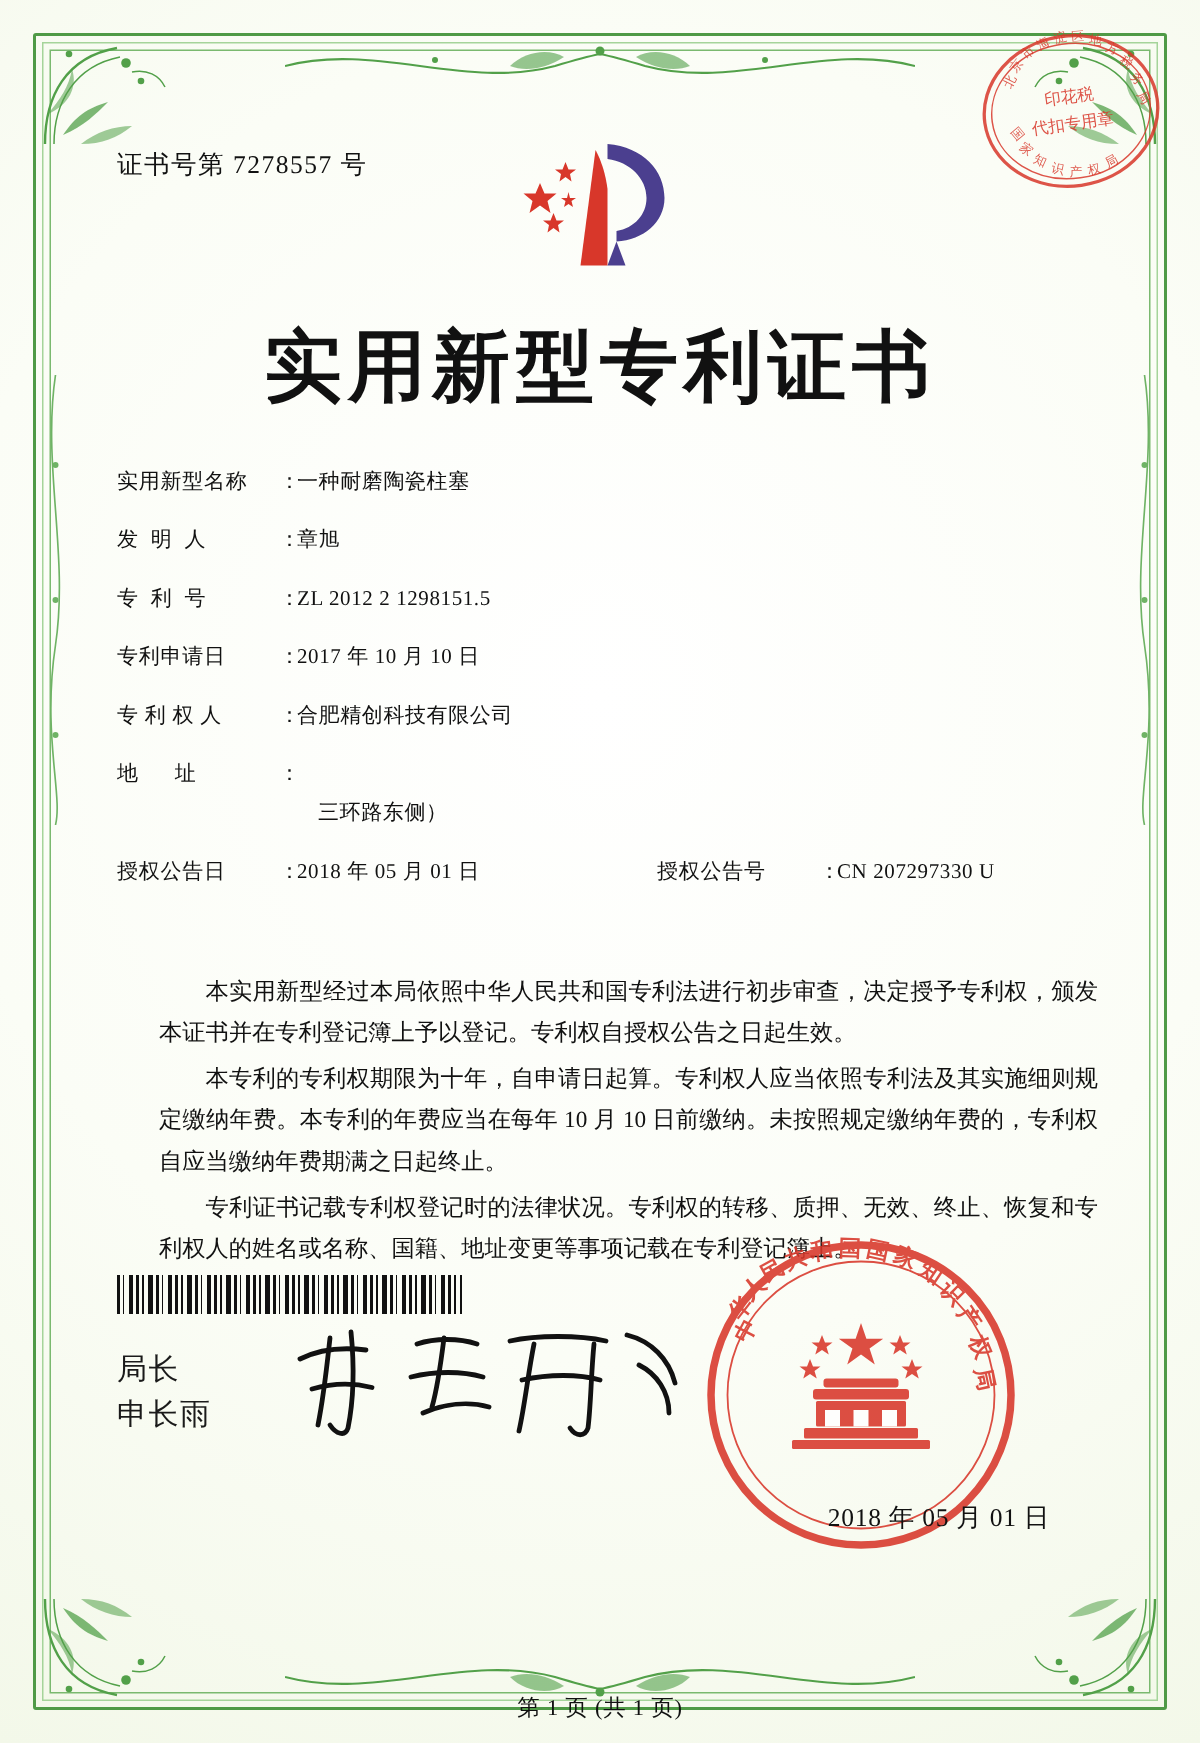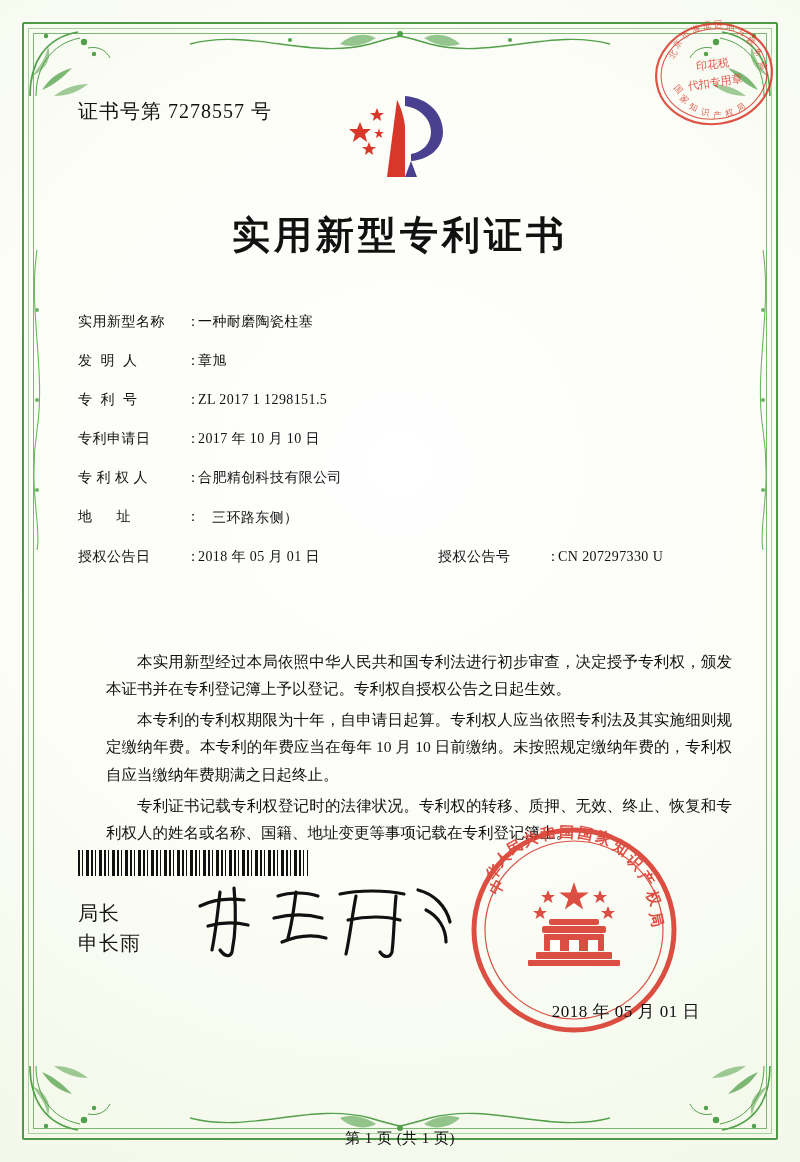--- a/index.html
+++ b/index.html
@@ -95,21 +95,21 @@
     left: 60px;
     right: 60px;
     top: 60px;
     bottom: 60px;
   }
 
   .cert-number {
     position: absolute;
     left: 18px;
     top: 38px;
-    font-size: 20px;
+    font-size: 17px;
     letter-spacing: 1px;
     color: #111;
   }
 
   
   .logo {
     position: absolute;
     left: 50%;
     top: 22px;
     transform: translateX(-50%);
@@ -117,21 +117,21 @@
     height: 105px;
   }
   .logo svg { width: 100%; height: 100%; display: block; }
 
   .title {
     position: absolute;
     left: 0;
     right: 0;
     top: 150px;
     text-align: center;
-    font-size: 38px;
+    font-size: 52px;
     font-weight: bold;
     letter-spacing: 4px;
     color: #111;
     font-family: "DejaVu Serif", "Liberation Serif", serif;
   }
 
   
   .fields {
     position: absolute;
     left: 18px;
@@ -155,21 +155,21 @@
   .field-colon {
     width: 12px;
     flex: none;
   }
   .field-value {
     flex: 1;
     letter-spacing: 0.4px;
   }
   .field-value .line2 {
     display: block;
-    margin-top: 1px;
+    margin-top: 26px;
     padding-left: 14px;
   }
 
   .field-row.dual { margin-bottom: 4px; }
   .dual-left { display: flex; width: 360px; flex: none; }
   .dual-right { display: flex; flex: 1; }
   .dual-right .field-label { width: 108px; }
 
   
   .paragraphs {
@@ -426,21 +426,21 @@
 
       <div class="field-row">
         <span class="field-label">发  明  人</span>
         <span class="field-colon">：</span>
         <span class="field-value">章旭</span>
       </div>
 
       <div class="field-row">
         <span class="field-label">专  利  号</span>
         <span class="field-colon">：</span>
-        <span class="field-value">ZL 2017 1 1298151.5</span>
+        <span class="field-value">ZL 2012 2 1298151.5</span>
       </div>
 
       <div class="field-row">
         <span class="field-label">专利申请日</span>
         <span class="field-colon">：</span>
         <span class="field-value">2017 年 10 月 10 日</span>
       </div>
 
       <div class="field-row">
         <span class="field-label">专 利 权 人</span>

